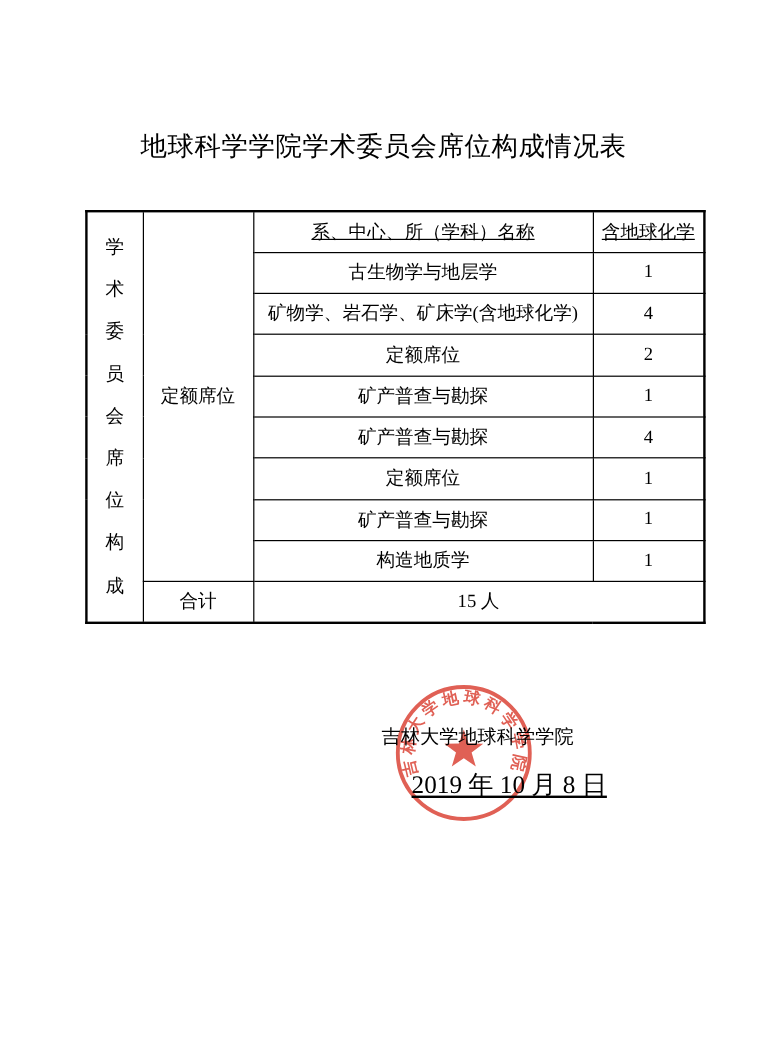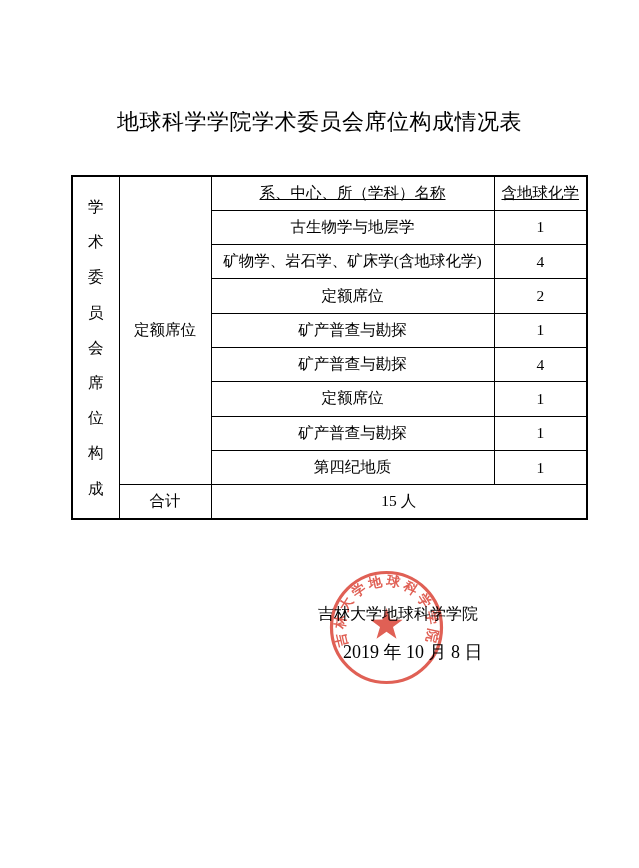--- a/index.html
+++ b/index.html
@@ -65,22 +65,23 @@
   }
   .sign-org {
     position: absolute;
     left: 318px; top: 604px;
     font-size: 16px;
     z-index: 2;
   }
   .sign-date {
     position: absolute;
     left: 343px; top: 640px;
-    font-size: 18px;
+    font-size: 21px;
     z-index: 2;
+    text-decoration: underline;
   }
   .seal {
     position: absolute;
     left: 328px; top: 569px;
     width: 117px; height: 117px;
     z-index: 3;
     mix-blend-mode: multiply;
     opacity: 0.88;
   }
 </style>
@@ -135,21 +136,21 @@
   </tr>
   <tr>
     <td>定额席位</td>
     <td class="num">1</td>
   </tr>
   <tr>
     <td>矿产普查与勘探</td>
     <td class="num">1</td>
   </tr>
   <tr>
-    <td>第四纪地质</td>
+    <td>构造地质学</td>
     <td class="num">1</td>
   </tr>
   <tr>
     <td class="total-label">合计</td>
     <td class="total-value" colspan="2">15 人</td>
   </tr>
 </tbody>
   </table>
 
 <div class="sign-org">吉林大学地球科学学院</div>

